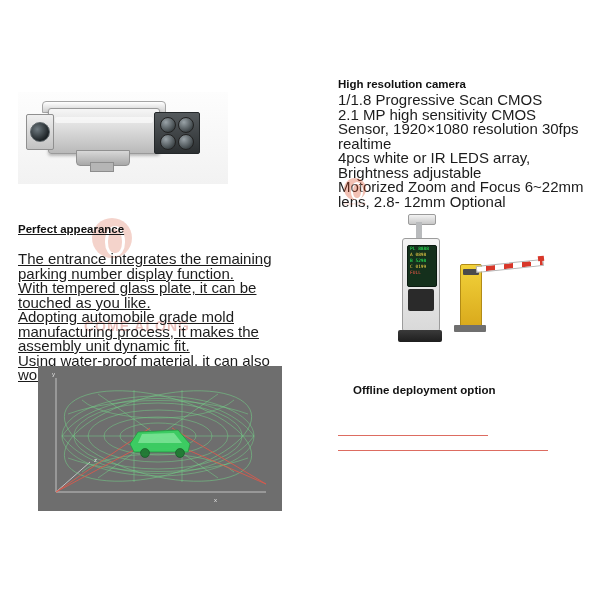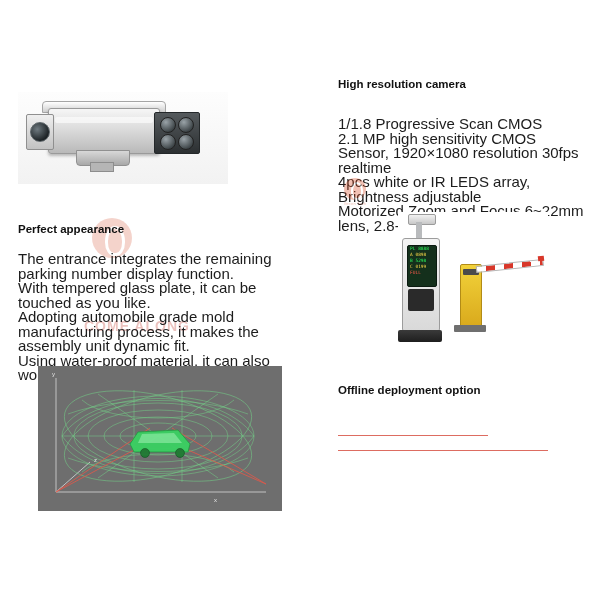--- a/index.html
+++ b/index.html
@@ -132,25 +132,25 @@
     left: 72px;
     top: 70px;
     width: 22px;
     height: 8px;
     background: #b5b5b5;
     border: 1px solid #8d8d8d;
   }
 
   
   #camera-spec-block { left: 338px; top: 77px; width: 248px; }
-  #camera-spec-block .heading { margin-bottom: 26px; }
-  #appearance-block { left: 18px; top: 222px; width: 285px; }
+  #camera-spec-block .heading { margin-bottom: 2px; }
+  #appearance-block { left: 18px; top: 222px; width: 285px; text-decoration: underline; }
   #appearance-block .heading { margin-bottom: 16px; }
   #offline-block { left: 338px; top: 383px; width: 250px; }
-  #offline-block .heading { margin-bottom: 16px; }
+  #offline-block .heading { margin-bottom: 16px; margin-left: 15px; }
 
   
   .watermark {
     position: absolute;
     pointer-events: none;
     opacity: 0.33;
   }
   #watermark-logo-top {
     left: 340px;
     top: 178px;

